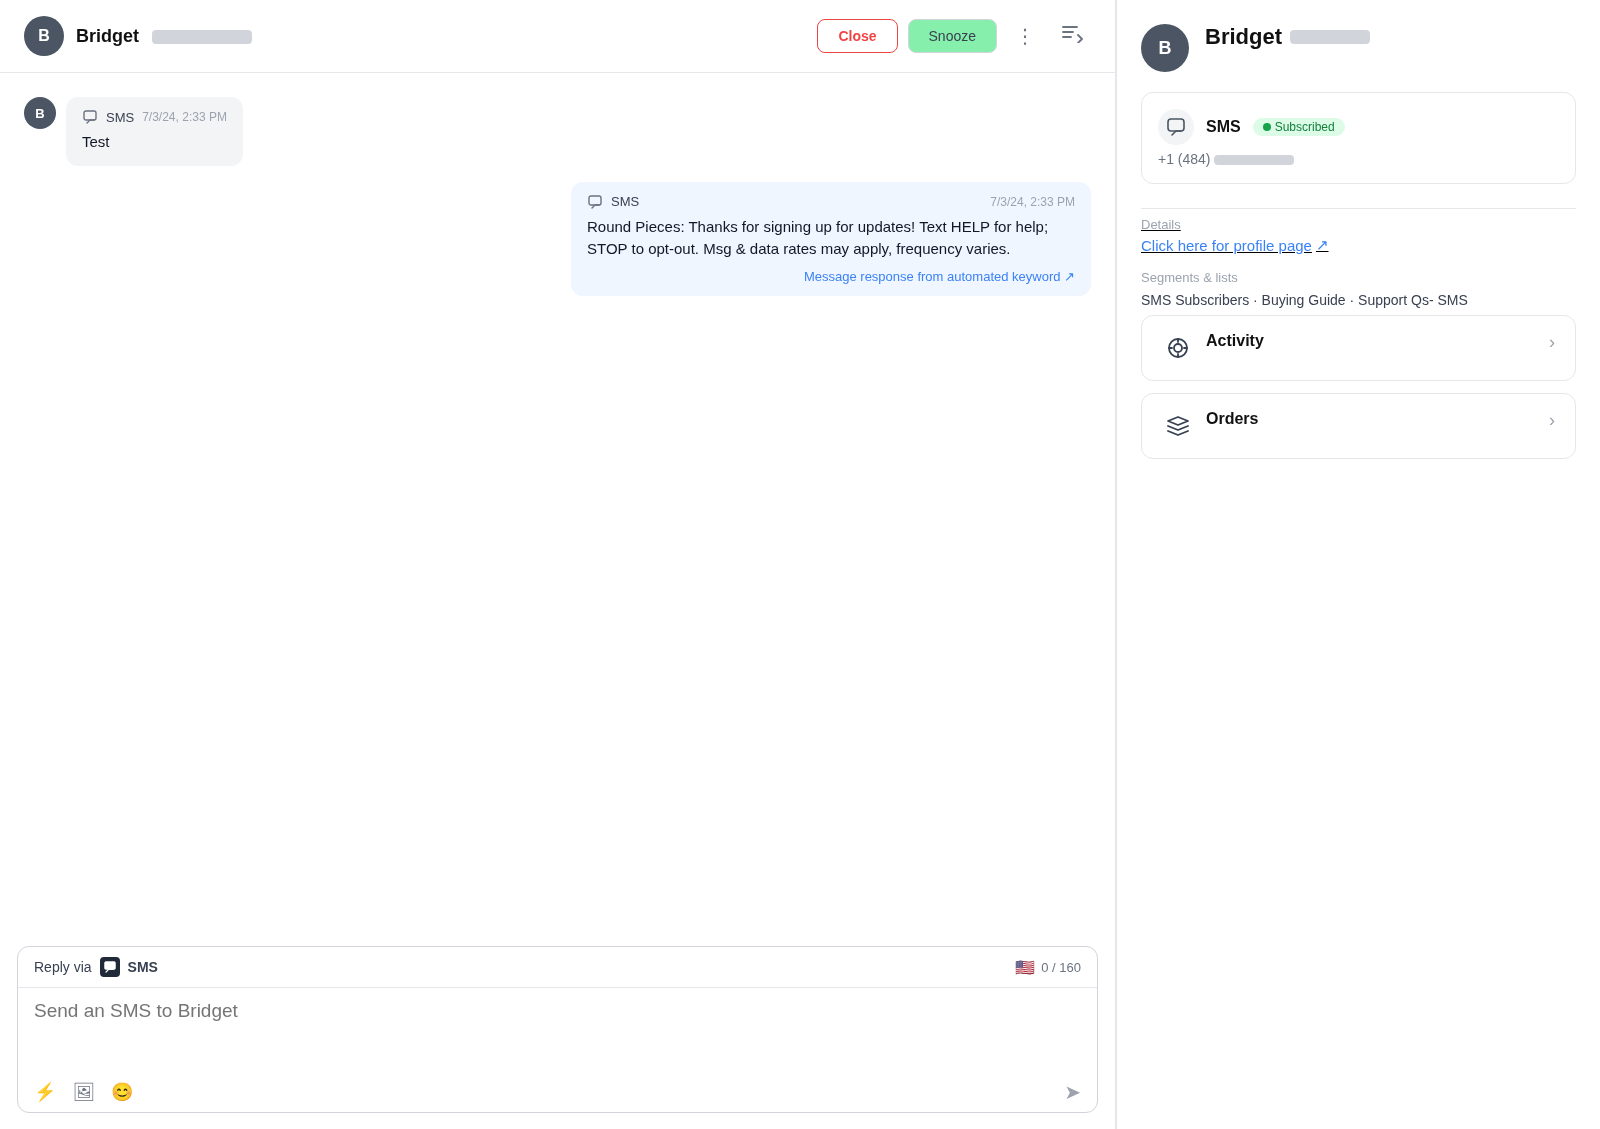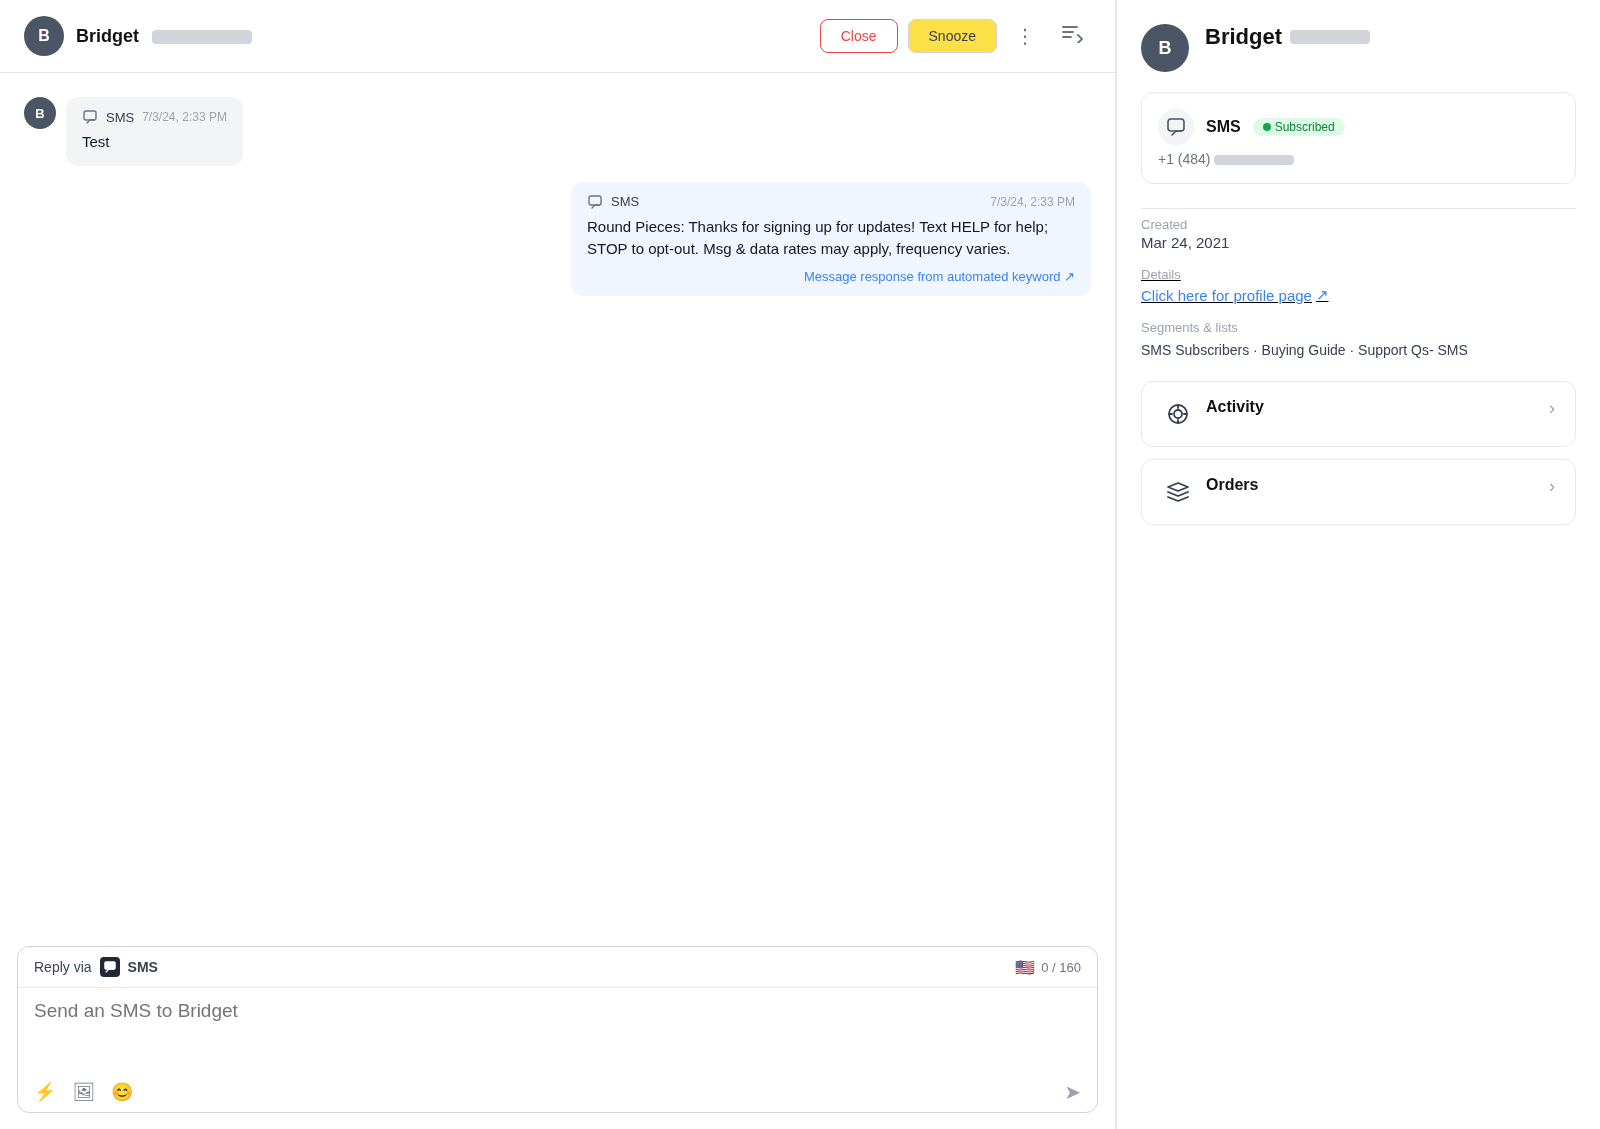--- a/index.html
+++ b/index.html
@@ -68,28 +68,28 @@
       gap: 10px;
     }
 
     .btn-close {
       border: 1.5px solid #ef4444;
       color: #ef4444;
       background: #fff;
       padding: 8px 20px;
       border-radius: 8px;
       font-size: 14px;
-      font-weight: 400;
+      font-weight: 700;
       cursor: pointer;
     }
 
     .btn-snooze {
       border: 1.5px solid #d1d5db;
       color: #374151;
-      background: #fde047;
+      background: #86efac;
       padding: 8px 20px;
       border-radius: 8px;
       font-size: 14px;
       font-weight: 500;
       cursor: pointer;
     }
 
     .icon-btn {
       background: none;
       border: none;
@@ -452,21 +452,21 @@
       font-size: 15px;
       color: #3b82f6;
       text-decoration: none;
       display: flex;
       align-items: center;
       gap: 4px;
     }
 
     
     .segments-section {
-      margin-bottom: 20px;
+      margin-bottom: 4px;
     }
 
     .segments-label {
       font-size: 13px;
       color: #9ca3af;
       margin-bottom: 4px;
     }
 
     .segments-text {
       font-size: 14px;
@@ -643,24 +643,20 @@
     </div>
     <div class="sms-phone">
       <span>+1 (484)</span>
       <span class="sms-phone-redacted"></span>
     </div>
   </div>
 
 
   <div class="divider"></div>
 
-  <div class="info-section">
-    <div class="info-label">Created</div>
-    <div class="info-value">Mar 24, 2021</div>
-  </div>
 
   <div class="details-section">
     <div class="details-label">Details</div>
     <a class="details-link" href="#">
       <span>Click here for profile page</span>
       <span>↗</span>
     </a>
   </div>
 
   <div class="segments-section">

